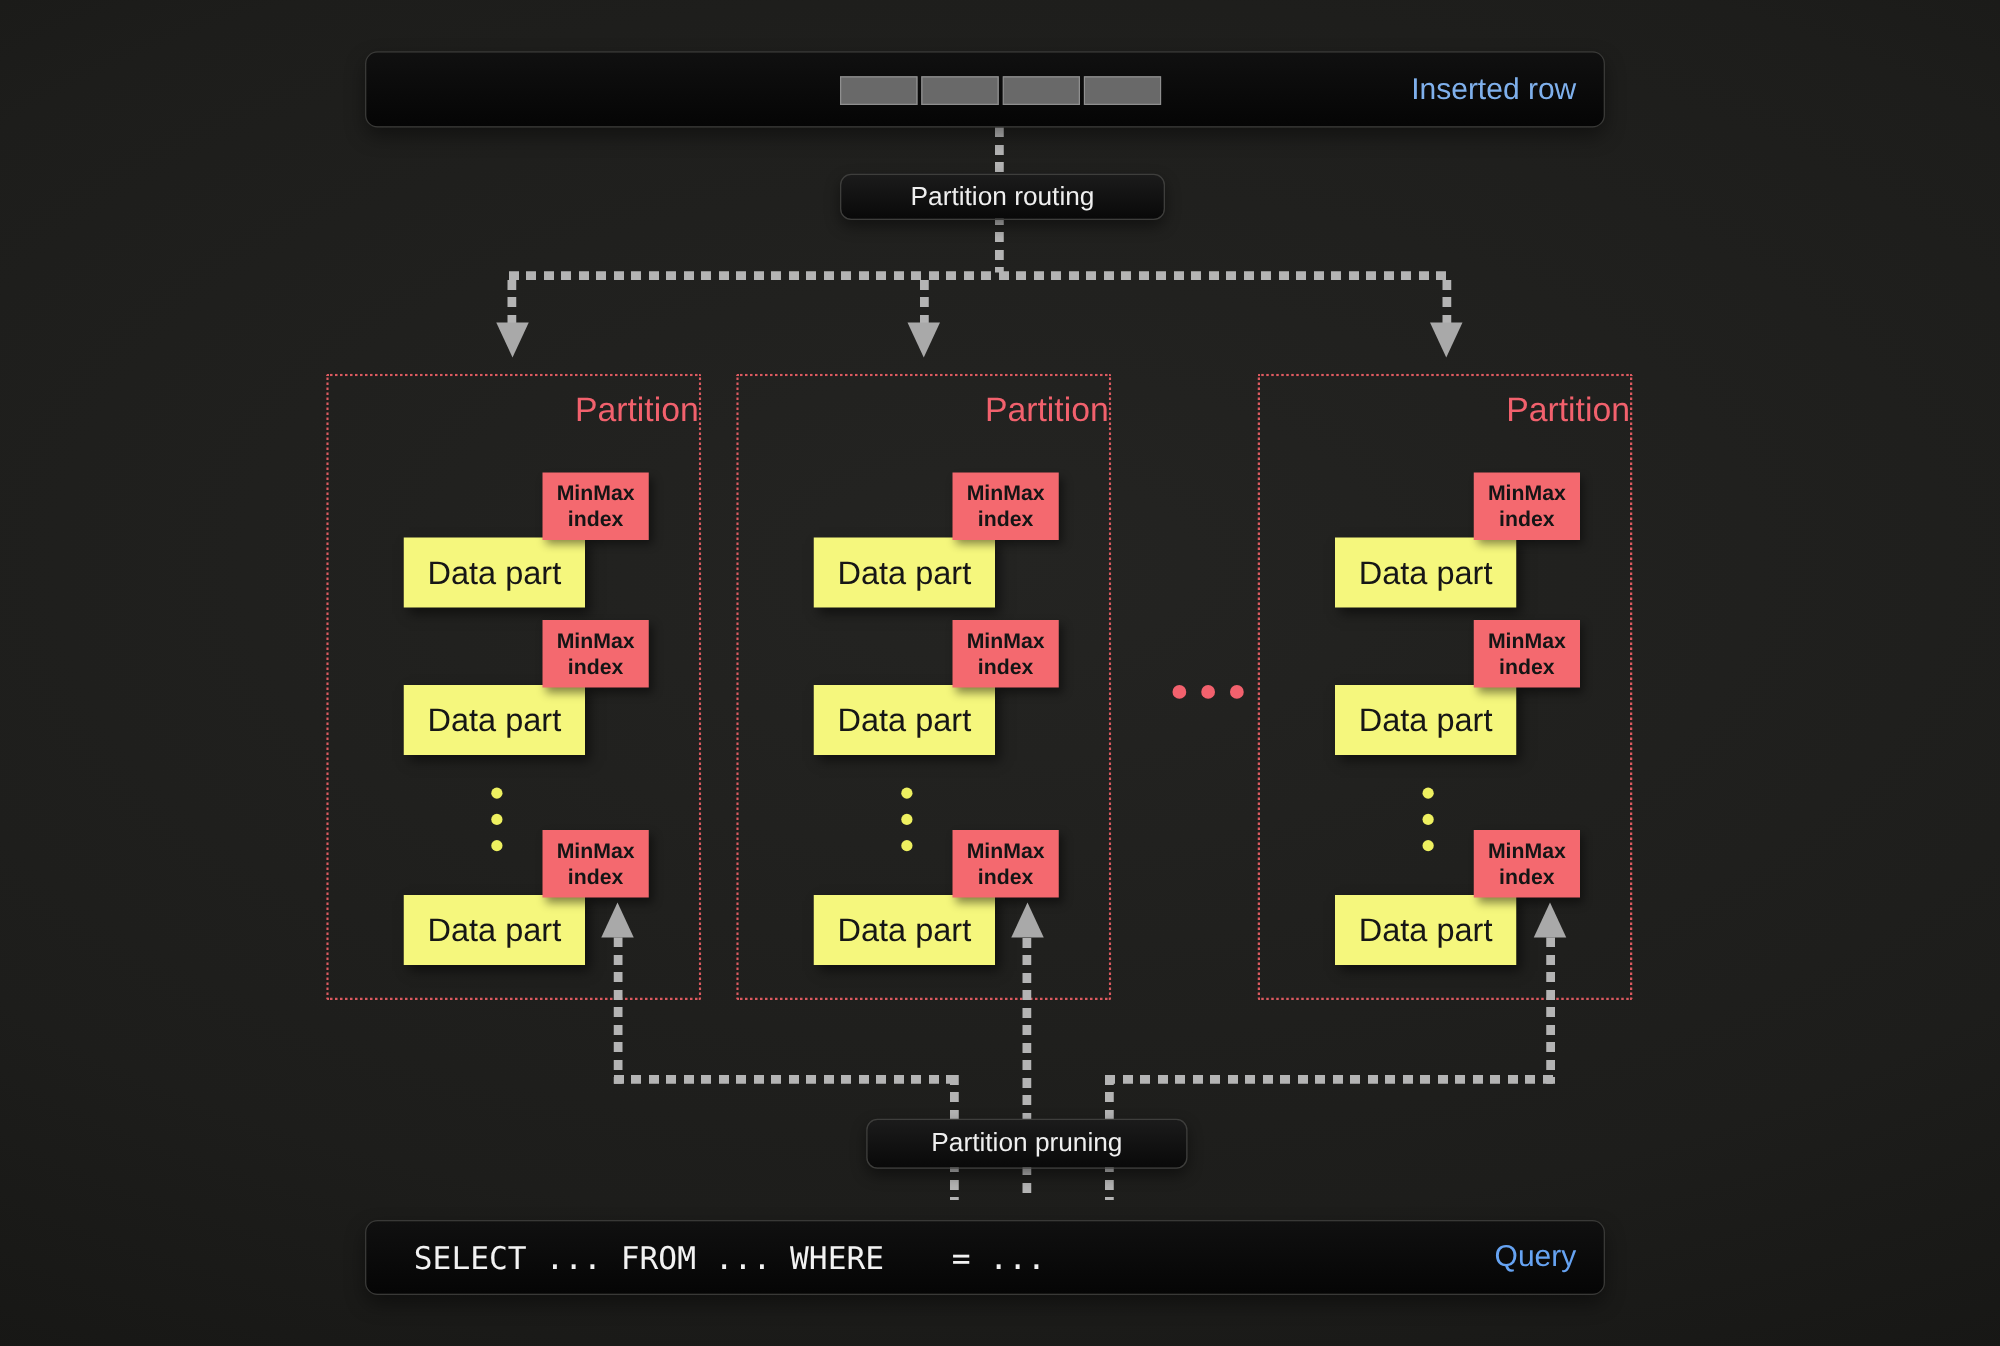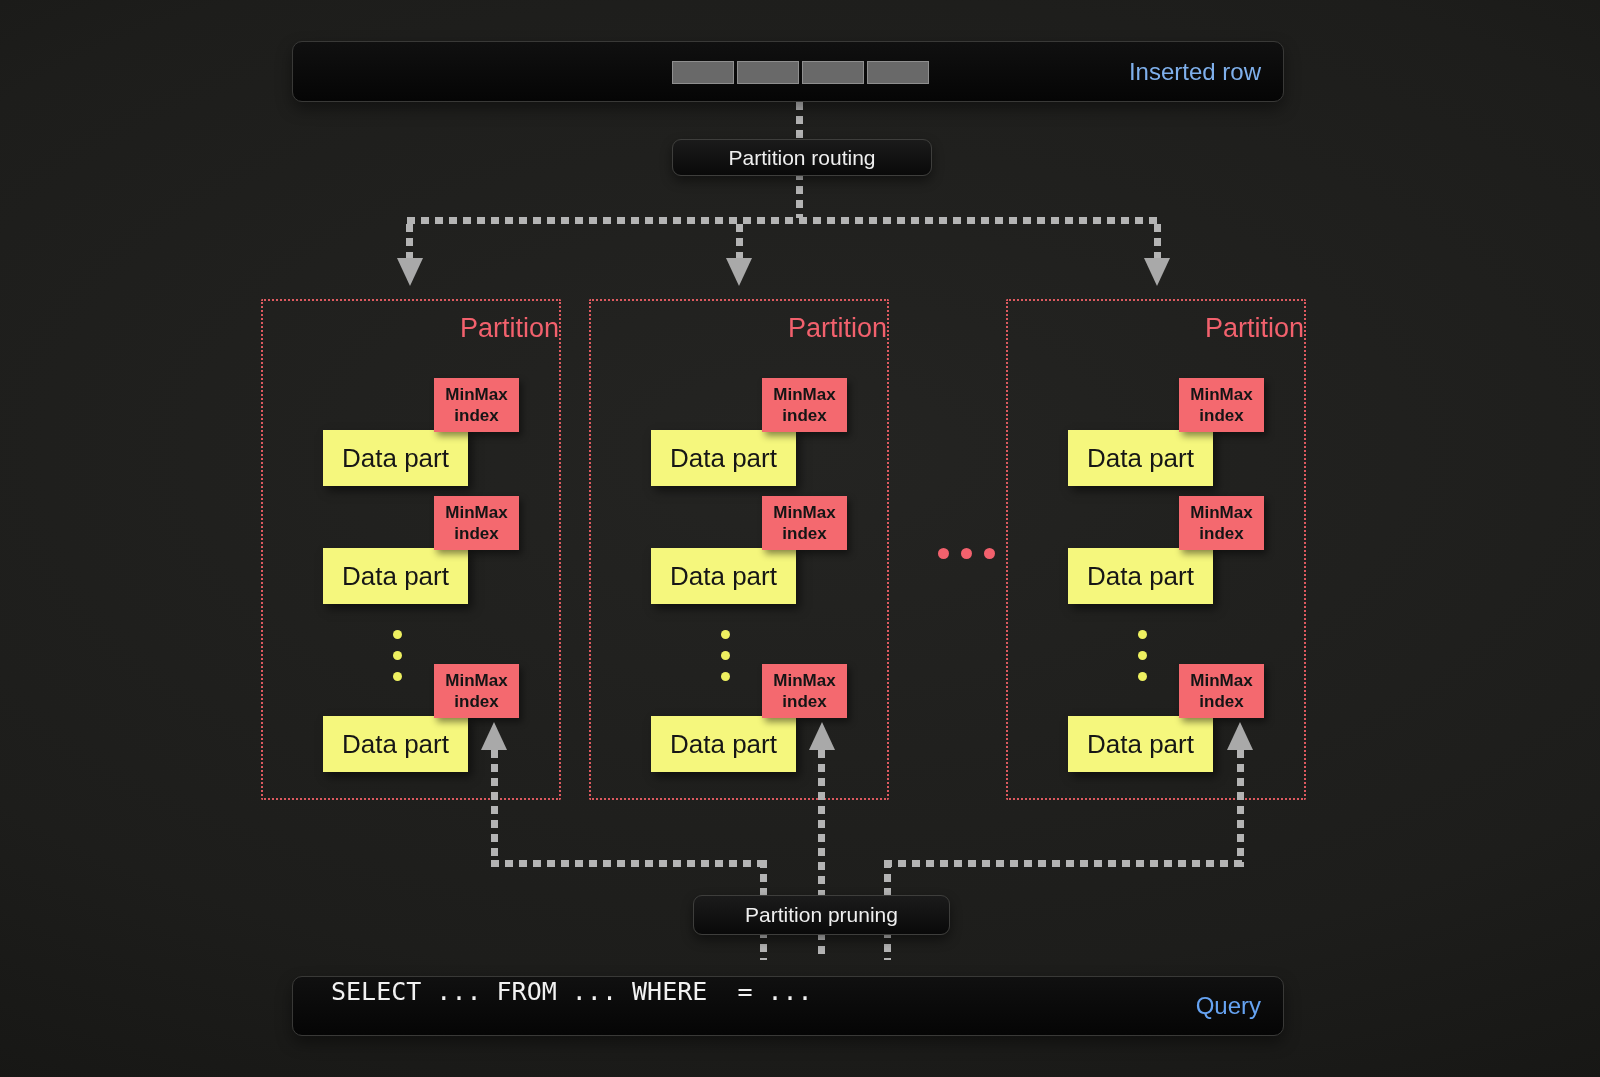--- a/index.html
+++ b/index.html
@@ -70,22 +70,22 @@
     padding-top:6px;box-sizing:border-box;box-shadow:3px 4px 7px rgba(0,0,0,.45);font-weight:bold;}
   .dpart{position:absolute;left:0;bottom:0;width:145px;height:56px;z-index:1;
     background:#f5f77d;color:#161616;font-size:26px;
     display:flex;align-items:center;justify-content:center;
     box-shadow:4px 5px 9px rgba(0,0,0,.5);}
   .ydot{position:absolute;left:130px;width:9px;height:9px;border-radius:50%;background:#eef060;}
   .yd1{top:329px;} .yd2{top:350px;} .yd3{top:371px;}
   .rdot{position:absolute;top:548px;width:11px;height:11px;border-radius:50%;background:#f2616d;z-index:2;}
   .rd1{left:938px;} .rd2{left:961px;} .rd3{left:984px;}
   
-  .code{position:absolute;left:38px;top:0;height:100%;display:flex;align-items:flex-start;
-    font-family:"DejaVu Sans Mono",monospace;font-size:25px;color:#f2f2f2;white-space:pre;}
+  .code{position:absolute;left:38px;top:0;height:100%;display:flex;align-items:center;
+    font-family:"DejaVu Sans Mono",monospace;font-size:25px;color:#f2f2f2;white-space:pre;gap:24px;}
   .code .key{color:#ee646b;}
 </style>
 </head>
 <body>
 
 <div class="stage">
 
   <div class="vdash l-route-v"></div>
   <div class="hdash l-dist"></div>
   <div class="vdash l-shaft-d" style="left:406px;"></div>

